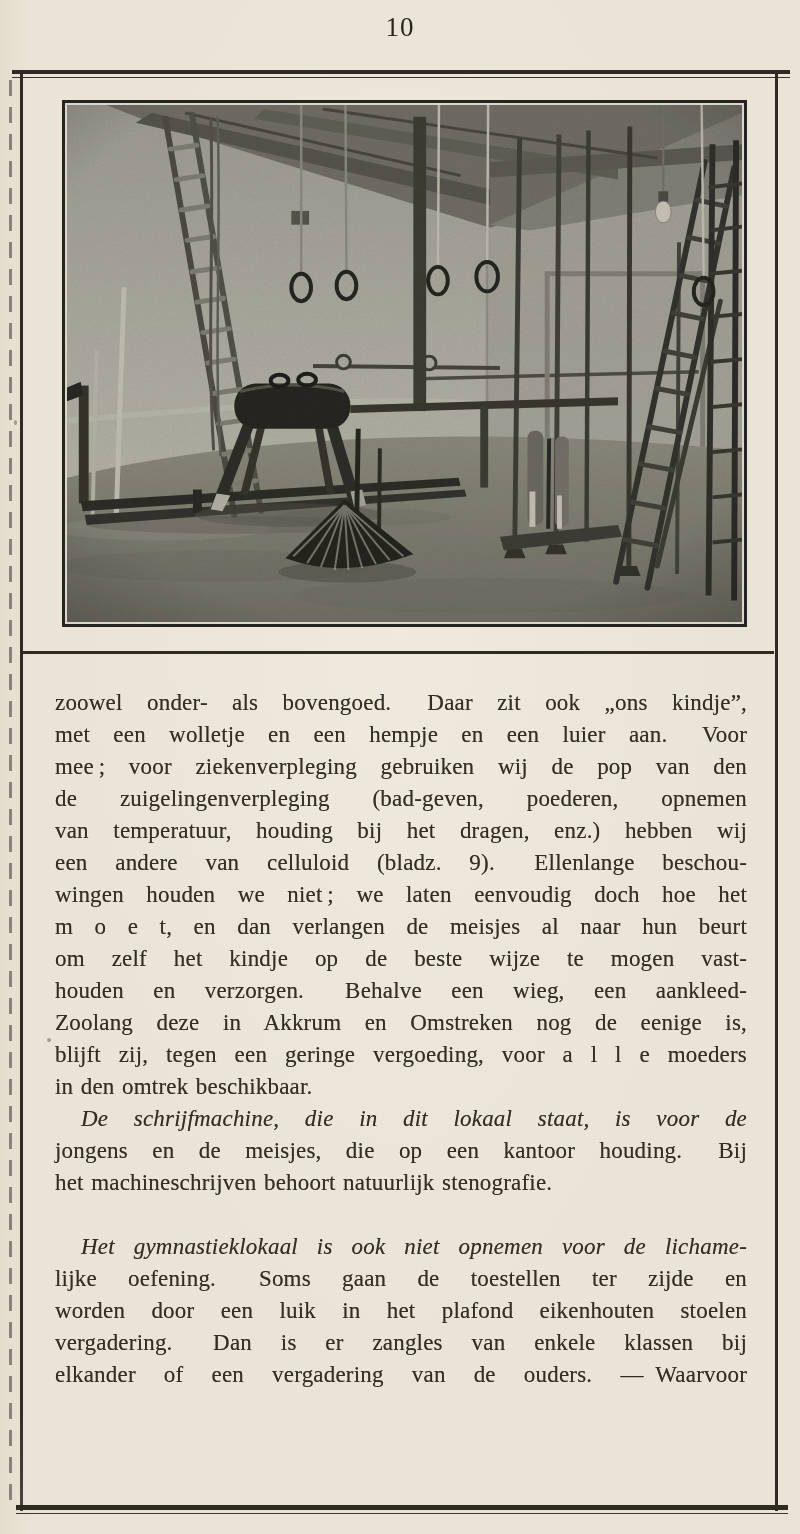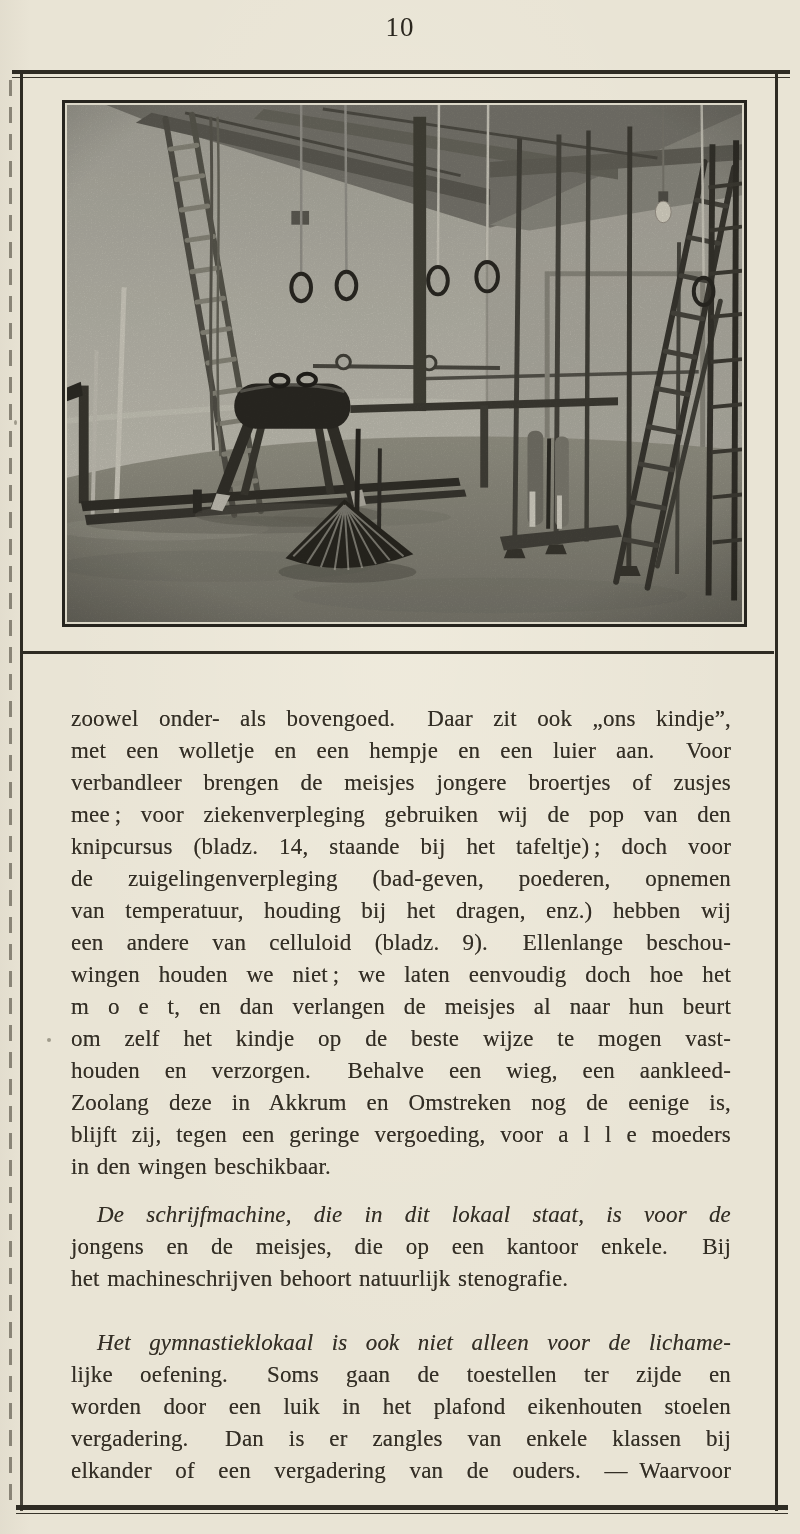--- a/index.html
+++ b/index.html
@@ -59,21 +59,21 @@
   }
   .photo-frame svg{display:block;width:675px;height:517px;}
   
   .body-text{
     position:absolute;left:55px;top:687px;width:692px;
     font-size:23px;line-height:32px;
     color:#332e25;
     text-shadow:0 0 .5px rgba(51,46,37,.55);
     word-spacing:1.5px;letter-spacing:.2px;
   }
-  .para{margin:16px;}
+  .para{margin:0;}
   .para.gap{margin-top:32px;}
   .line{
     text-align:justify;
     text-align-last:justify;
     height:32px;white-space:nowrap;
   }
   .line.last{text-align-last:left;}
   .line.indent{text-indent:26px;font-style:italic;}
 </style>
 </head>
@@ -303,41 +303,39 @@
 
       <rect x="0" y="0" width="686" height="527" fill="url(#vig)"></rect>
       <rect x="0" y="0" width="686" height="527" filter="url(#grain)" opacity="0.13"></rect>
     </svg>
   </div>
 
   <div class="body-text">
       <div class="para">
         <div class="line">zoowel onder- als bovengoed.  Daar zit ook „ons kindje”,</div>
         <div class="line">met een wolletje en een hempje en een luier aan.  Voor</div>
-        <div class="line">verbandleer brengen de meisjes jongere broertjes of zusjes</div>
         <div class="line">mee ; voor ziekenverpleging gebruiken wij de pop van den</div>
-        <div class="line">knipcursus (bladz. 14, staande bij het tafeltje) ; doch voor</div>
         <div class="line">de zuigelingenverpleging (bad-geven, poederen, opnemen</div>
         <div class="line">van temperatuur, houding bij het dragen, enz.) hebben wij</div>
         <div class="line">een andere van celluloid (bladz. 9).  Ellenlange beschou-</div>
         <div class="line">wingen houden we niet ; we laten eenvoudig doch hoe het</div>
         <div class="line">m o e t, en dan verlangen de meisjes al naar hun beurt</div>
         <div class="line">om zelf het kindje op de beste wijze te mogen vast-</div>
         <div class="line">houden en verzorgen.  Behalve een wieg, een aankleed-</div>
         <div class="line">Zoolang deze in Akkrum en Omstreken nog de eenige is,</div>
         <div class="line">blijft zij, tegen een geringe vergoeding, voor a l l e moeders</div>
-        <div class="line last">in den wingen beschikbaar.</div>
+        <div class="line last">in den omtrek beschikbaar.</div>
       </div>
       <div class="para">
         <div class="line indent">De schrijfmachine, die in dit lokaal staat, is voor de</div>
-        <div class="line">jongens en de meisjes, die op een kantoor enkele.  Bij</div>
+        <div class="line">jongens en de meisjes, die op een kantoor houding.  Bij</div>
         <div class="line last">het machineschrijven behoort natuurlijk stenografie.</div>
       </div>
       <div class="para gap">
-        <div class="line indent">Het gymnastieklokaal is ook niet alleen voor de lichame-</div>
+        <div class="line indent">Het gymnastieklokaal is ook niet opnemen voor de lichame-</div>
         <div class="line">lijke oefening.  Soms gaan de toestellen ter zijde en</div>
         <div class="line">worden door een luik in het plafond eikenhouten stoelen</div>
         <div class="line">vergadering.  Dan is er zangles van enkele klassen bij</div>
         <div class="line">elkander of een vergadering van de ouders. — Waarvoor</div>
       </div>
     </div>
 
 </div>
 
 </body></html>

